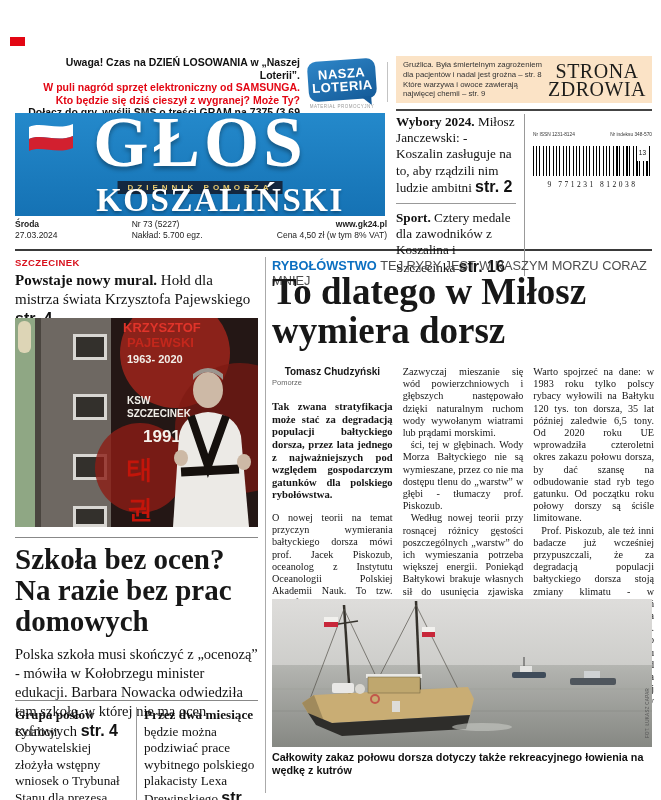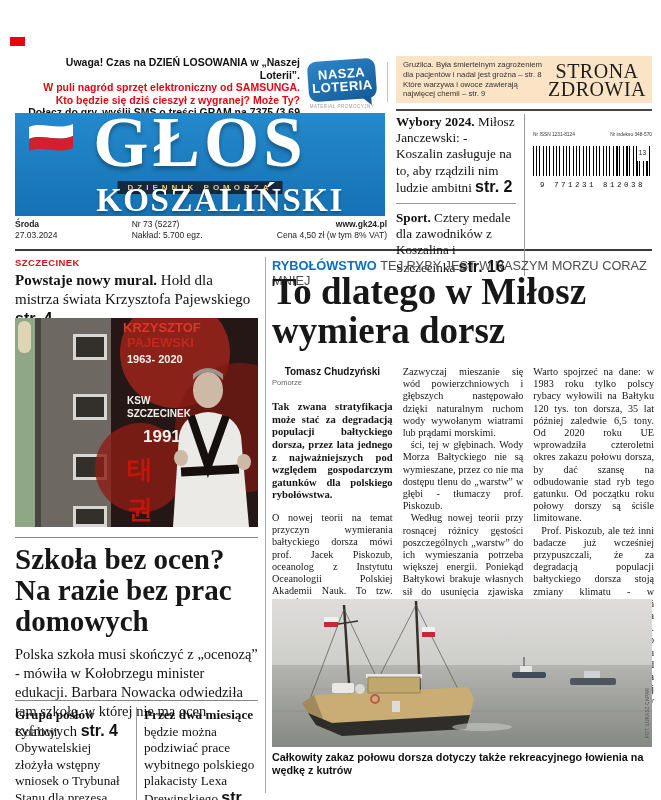--- a/index.html
+++ b/index.html
@@ -64,21 +64,21 @@
   .teaser b.lbl{font-weight:bold;}
   .pg{font-family:"Liberation Sans",sans-serif;font-weight:bold;font-size:16px;}
   .trule{border:none;border-top:1px solid #999;margin:7px 0 6px 0;}
   .barcode-block{margin-top:13px;}
   .bc-top{display:flex;justify-content:space-between;font-family:"Liberation Sans",sans-serif;
           font-size:4.8px;color:#333;}
   .bc-bars{position:relative;margin-top:3px;height:30px;
      background:repeating-linear-gradient(90deg,#000 0 1.5px,#fff 1.5px 3px,#000 3px 4.5px,#fff 4.5px 6px,#000 6px 6.8px,#fff 6.8px 10px);}
   .bc-corner{position:absolute;top:-1px;right:4px;background:#fff;padding:0 2px;
              font-family:"Liberation Sans",sans-serif;font-size:6.5px;}
-  .bc-digits{font-family:Liberation Mono, monospace;font-size:7.5px;letter-spacing:2.5px;
+  .bc-digits{font-family:Liberation Serif, serif;font-size:7.5px;letter-spacing:2.5px;
              text-align:center;margin-top:1px;}
 
   
   .leftcol{position:absolute;left:15px;top:257px;width:243px;}
   .sec-label{color:#d8101c;font-weight:bold;font-size:9.5px;letter-spacing:.4px;}
   .mural-teaser{margin-top:3px;font-family:"Liberation Serif",serif;font-size:15px;
                 line-height:19px;color:#111;}
   .mural-photo{position:absolute;left:15px;top:318px;width:243px;height:209px;}
   .lrule1{position:absolute;left:15px;top:537px;width:243px;height:1px;background:#888;}
   .school-headline{position:absolute;left:15px;top:544px;width:243px;

